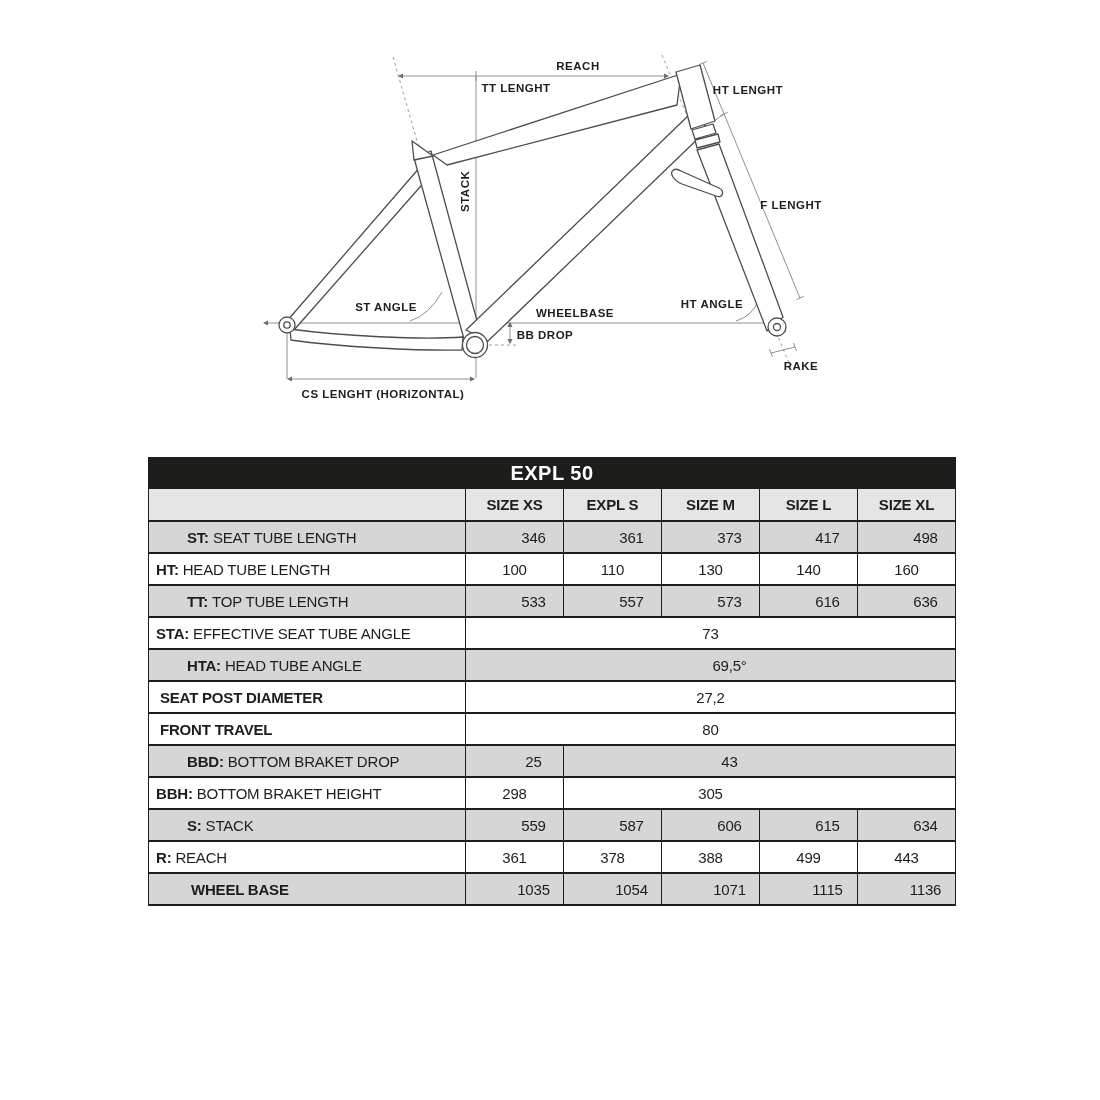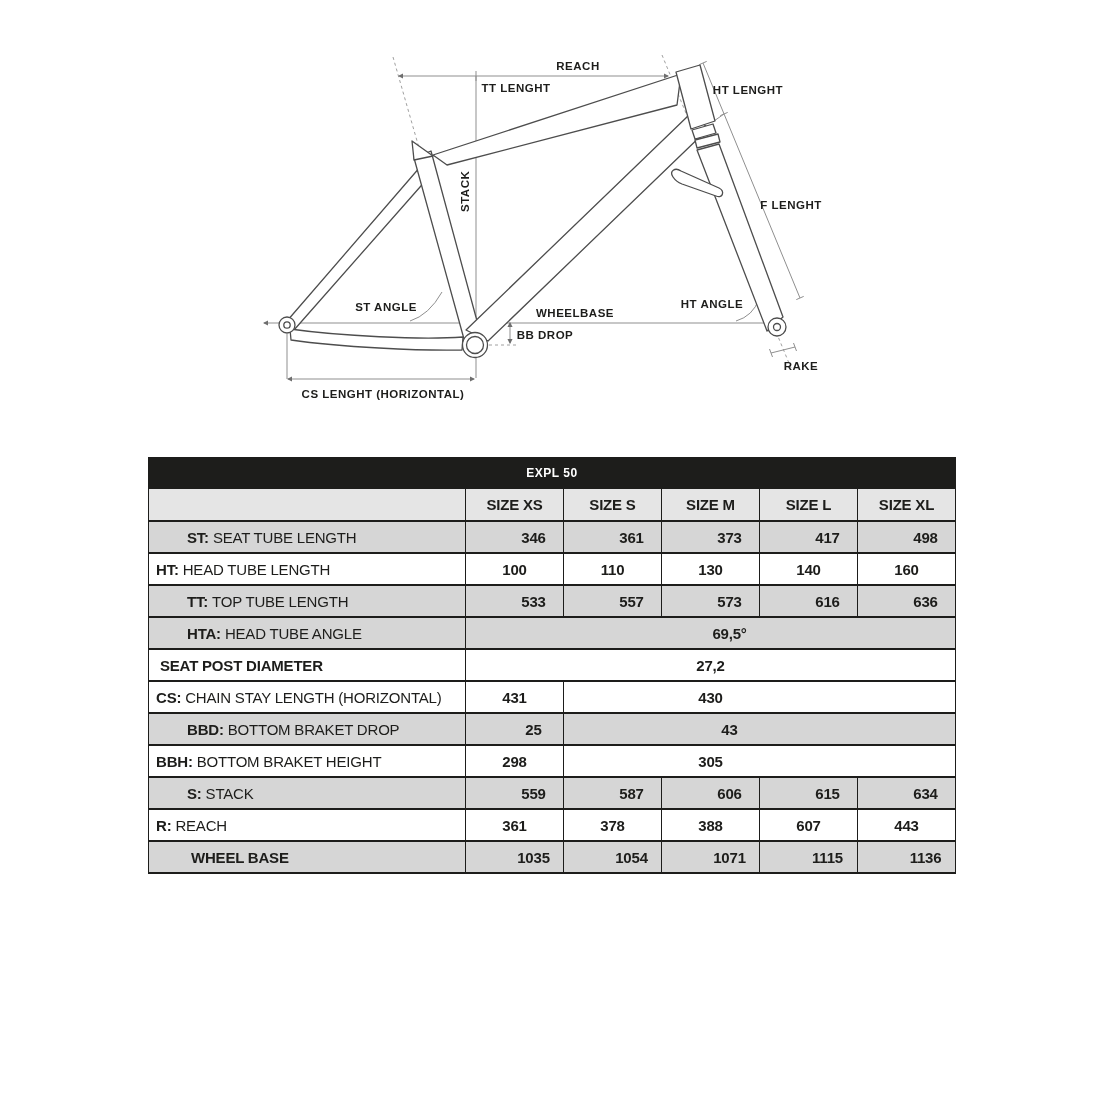--- a/index.html
+++ b/index.html
@@ -19,28 +19,28 @@
     border-collapse:collapse;table-layout:fixed;
     font-size:15px;letter-spacing:-0.2px;
   }
   #spec-table td,#spec-table th{
     border:1.5px solid #1d1d1b;border-top-width:2px;border-bottom-width:2px;
     height:30px;padding:0;text-align:center;vertical-align:middle;
     white-space:nowrap;overflow:hidden;
   }
   #spec-table tr.shade td{background:#d6d6d6;padding-left:38px;}
   #spec-table .title-bar{
-    background:#1d1d1b;color:#ffffff;font-weight:bold;font-size:12px;
+    background:#1d1d1b;color:#ffffff;font-weight:bold;font-size:20px;
     letter-spacing:.5px;height:28px;
   }
   #spec-table th{font-weight:bold;height:31px;background:#e5e5e5;}
   #spec-table td.lab{text-align:left;padding-left:7px;font-weight:normal;}
   #spec-table td.lab b{font-weight:bold;margin-right:4px;}
   #spec-table td.lab.allbold{font-weight:bold;margin-top:44px;}
-  #spec-table td.val{font-weight:bold;}
+  #spec-table td.val{font-weight:normal;}
   #spec-table td.off{padding-right:98px;} 
 </style>
 </head>
 <body>
 
 <svg id="diagram" viewBox="0 0 1100 450">
   <defs>
     <marker id="arr" viewBox="0 0 10 10" refX="8" refY="5" markerWidth="5.5" markerHeight="5.5" orient="auto-start-reverse">
       <path d="M0,0 L10,5 L0,10 Z" fill="#6e6e6e"></path>
     </marker>
@@ -122,21 +122,21 @@
       <col style="width:98px">
       <col style="width:98px">
   </colgroup>
   <tbody>
   <tr>
     <td class="title-bar" colspan="6">EXPL 50</td>
   </tr>
   <tr>
     <th></th>
     <th>SIZE XS</th>
-    <th>SIZE S</th>
+    <th>EXPL S</th>
     <th>SIZE M</th>
     <th>SIZE L</th>
     <th>SIZE XL</th>
   </tr>
 
   <tr class="shade">
     <td class="lab"><b>ST:</b><span>SEAT TUBE LENGTH</span></td>
     <td class="val">346</td>
     <td class="val">361</td>
     <td class="val">373</td>
@@ -152,32 +152,35 @@
     <td class="val">160</td>
   </tr>
   <tr class="shade">
     <td class="lab"><b>TT:</b><span>TOP TUBE LENGTH</span></td>
     <td class="val">533</td>
     <td class="val">557</td>
     <td class="val">573</td>
     <td class="val">616</td>
     <td class="val">636</td>
   </tr>
+  <tr>
+    <td class="lab"><b>STA:</b><span>EFFECTIVE SEAT TUBE ANGLE</span></td>
+    <td class="val" colspan="5">73</td>
+  </tr>
   <tr class="shade">
     <td class="lab"><b>HTA:</b><span>HEAD TUBE ANGLE</span></td>
     <td class="val" colspan="5">69,5°</td>
   </tr>
   <tr>
     <td class="lab allbold"><b></b><span>SEAT POST DIAMETER</span></td>
     <td class="val" colspan="5">27,2</td>
   </tr>
   <tr>
-    <td class="lab"><b>CS:</b><span>CHAIN STAY LENGTH (HORIZONTAL)</span></td>
-    <td class="val">431</td>
-    <td class="val off" colspan="4">430</td>
+    <td class="lab allbold"><b></b><span>FRONT TRAVEL</span></td>
+    <td class="val" colspan="5">80</td>
   </tr>
   <tr class="shade">
     <td class="lab"><b>BBD:</b><span>BOTTOM BRAKET DROP</span></td>
     <td class="val">25</td>
     <td class="val off" colspan="4">43</td>
   </tr>
   <tr>
     <td class="lab"><b>BBH:</b><span>BOTTOM BRAKET HEIGHT</span></td>
     <td class="val">298</td>
     <td class="val off" colspan="4">305</td>
@@ -188,21 +191,21 @@
     <td class="val">587</td>
     <td class="val">606</td>
     <td class="val">615</td>
     <td class="val">634</td>
   </tr>
   <tr>
     <td class="lab"><b>R:</b><span>REACH</span></td>
     <td class="val">361</td>
     <td class="val">378</td>
     <td class="val">388</td>
-    <td class="val">607</td>
+    <td class="val">499</td>
     <td class="val">443</td>
   </tr>
   <tr class="shade">
     <td class="lab allbold"><b></b><span>WHEEL BASE</span></td>
     <td class="val">1035</td>
     <td class="val">1054</td>
     <td class="val">1071</td>
     <td class="val">1115</td>
     <td class="val">1136</td>
   </tr>

